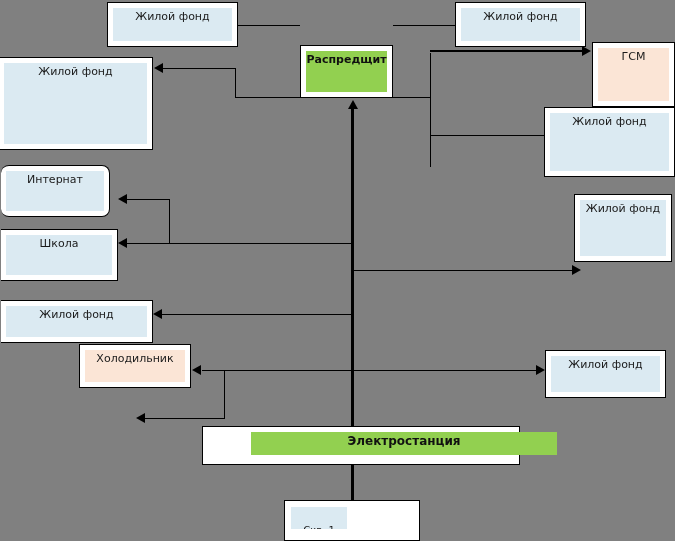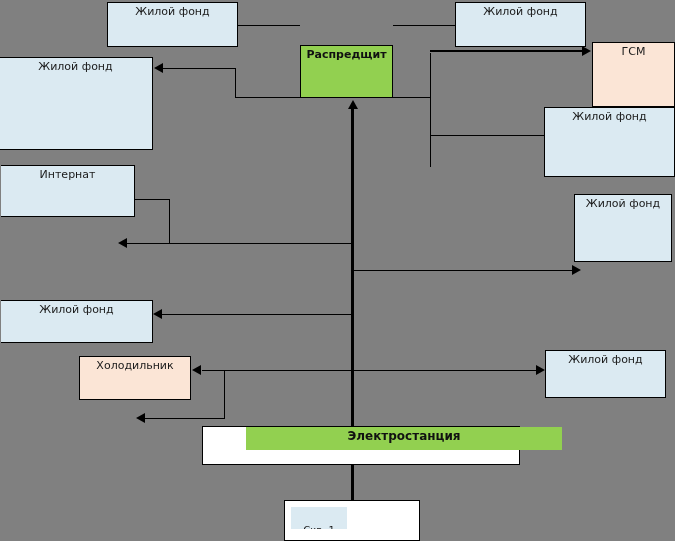--- a/index.html
+++ b/index.html
@@ -15,20 +15,21 @@
     background: #808080;
     overflow: hidden;
     font-family: "DejaVu Sans", "Liberation Sans", sans-serif;
   }
   
   .node {
     position: absolute;
     box-sizing: border-box;
     background: #ffffff;
     border: 1px solid #000000;
+    padding: 5px;
     z-index: 5;
   }
   .node .plate {
     width: 100%;
     height: 100%;
     box-sizing: border-box;
     display: block;
     text-align: center;
     padding-top: 3px;
     font-size: 11px;
@@ -160,38 +161,41 @@
   </div>
 
   <div class="node clipleft" style="left:-1px; top:57px; width:154px; height:93px;">
     <span class="plate blue">Жилой фонд</span>
   </div>
 
   <div class="node" style="left:544px; top:107px; width:131px; height:70px;">
     <span class="plate blue">Жилой фонд</span>
   </div>
 
-  <div class="node clipleft" style="left:1px; top:165px; width:134px; height:52px;">
+  <div class="node clipleft" style="left:1px; top:165px; width:109px; height:52px;border-radius:8px;">
     <span class="plate blue">Интернат</span>
   </div>
 
   <div class="node" style="left:574px; top:194px; width:98px; height:68px;">
     <span class="plate blue">Жилой фонд</span>
   </div>
 
+  <div class="node clipleft" style="left:1px; top:229px; width:117px; height:52px;">
+    <span class="plate blue">Школа</span>
+  </div>
 
   <div class="node clipleft" style="left:1px; top:300px; width:152px; height:43px;">
     <span class="plate blue">Жилой фонд</span>
   </div>
 
   <div class="node" style="left:545px; top:350px; width:121px; height:48px;">
     <span class="plate blue">Жилой фонд</span>
   </div>
 
-  <div class="node" style="left:79px; top:356px; width:112px; height:44px;">
+  <div class="node" style="left:79px; top:344px; width:112px; height:44px;">
     <span class="plate peach">Холодильник</span>
   </div>
 
 
   <div class="node" style="left:202px; top:426px; width:318px; height:39px;">
     <span class="plate green" style="font-size:12px; height:23px;margin-left:43px;">Электростанция</span>
   </div>
 
   <div class="node split" style="left:284px; top:500px; width:136px; height:41px;">
     <div class="half" style="left:0; width:68px;">

